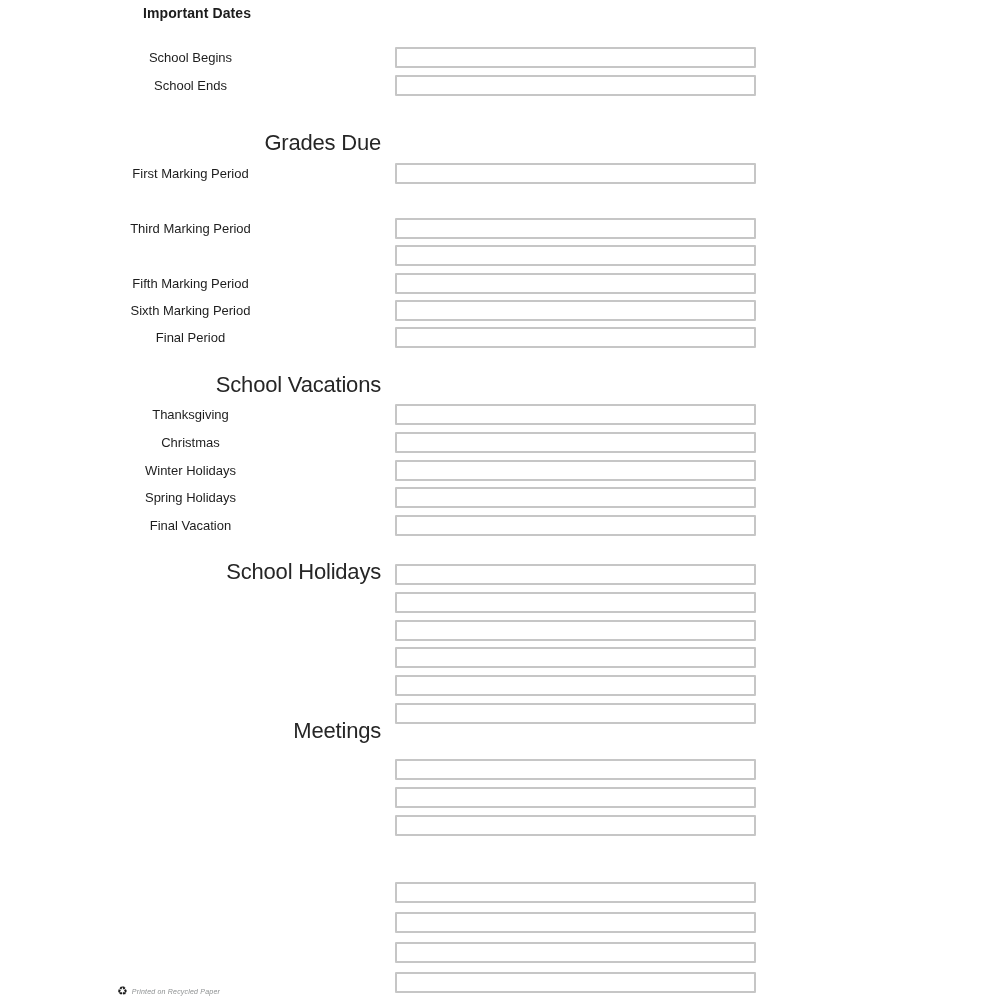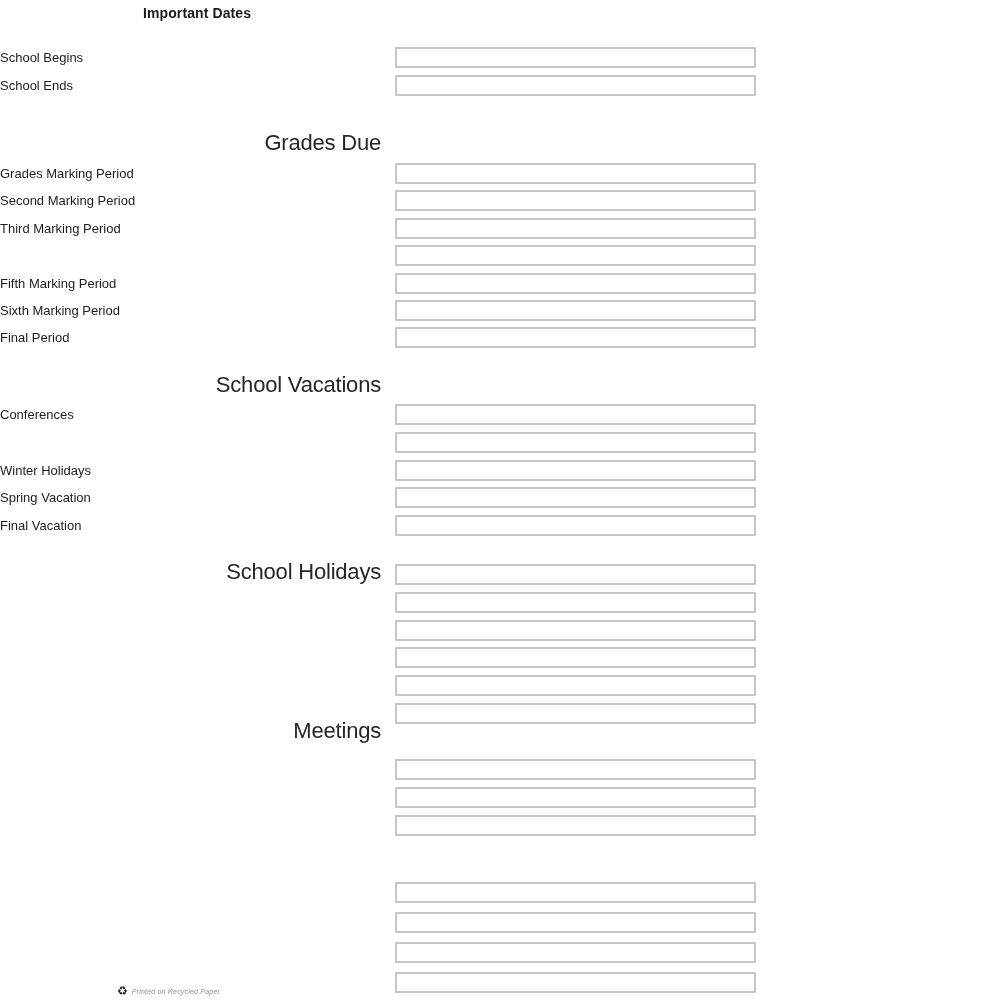--- a/index.html
+++ b/index.html
@@ -39,21 +39,21 @@
     width: 1000px;
     height: 21px;
   }
   .row-label {
     position: absolute;
     left: 0;
     top: 0;
     width: 381px;
     height: 21px;
     line-height: 21px;
-    text-align: left;
+    text-align: center;
     font-size: 13px;
     color: #1d1d1d;
   }
   .field {
     position: absolute;
     left: 395px;
     top: 0;
     width: 361px;
     height: 21px;
     box-sizing: border-box;
@@ -97,25 +97,21 @@
     <div class="row-label">School Begins</div>
     <input class="field" type="text" value="" style="">
   </div>
   <div class="row" style="top:75px">
     <div class="row-label">School Ends</div>
     <input class="field" type="text" value="" style="">
   </div>
 
   <div class="section-heading" style="top:130px">Grades Due</div>
   <div class="row" style="top:163px">
-    <div class="row-label">Grades Marking Period</div>
-    <input class="field" type="text" value="" style="">
-  </div>
-  <div class="row" style="top:190px">
-    <div class="row-label">Second Marking Period</div>
+    <div class="row-label">First Marking Period</div>
     <input class="field" type="text" value="" style="">
   </div>
   <div class="row" style="top:218px">
     <div class="row-label">Third Marking Period</div>
     <input class="field" type="text" value="" style="">
   </div>
   <div class="row" style="top:245px">
     <input class="field" type="text" value="" style="">
   </div>
   <div class="row" style="top:273px">
@@ -126,32 +122,33 @@
     <div class="row-label">Sixth Marking Period</div>
     <input class="field" type="text" value="" style="">
   </div>
   <div class="row" style="top:327px">
     <div class="row-label">Final Period</div>
     <input class="field" type="text" value="" style="">
   </div>
 
   <div class="section-heading" style="top:372px">School Vacations</div>
   <div class="row" style="top:404px">
-    <div class="row-label">Conferences</div>
+    <div class="row-label">Thanksgiving</div>
     <input class="field" type="text" value="" style="">
   </div>
   <div class="row" style="top:432px">
+    <div class="row-label">Christmas</div>
     <input class="field" type="text" value="" style="">
   </div>
   <div class="row" style="top:460px">
     <div class="row-label">Winter Holidays</div>
     <input class="field" type="text" value="" style="">
   </div>
   <div class="row" style="top:487px">
-    <div class="row-label">Spring Vacation</div>
+    <div class="row-label">Spring Holidays</div>
     <input class="field" type="text" value="" style="">
   </div>
   <div class="row" style="top:515px">
     <div class="row-label">Final Vacation</div>
     <input class="field" type="text" value="" style="">
   </div>
 
   <div class="section-heading" style="top:559px">School Holidays</div>
   <div class="row" style="top:564px">
     <input class="field" type="text" value="" style="">

